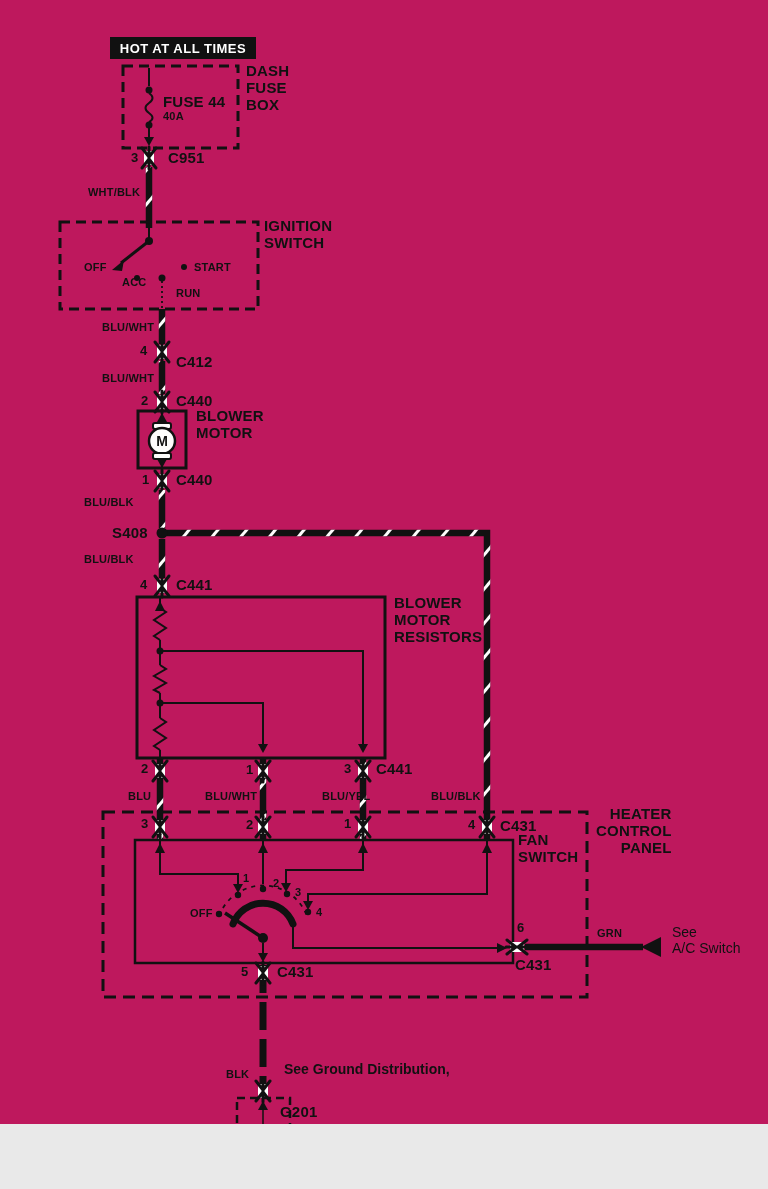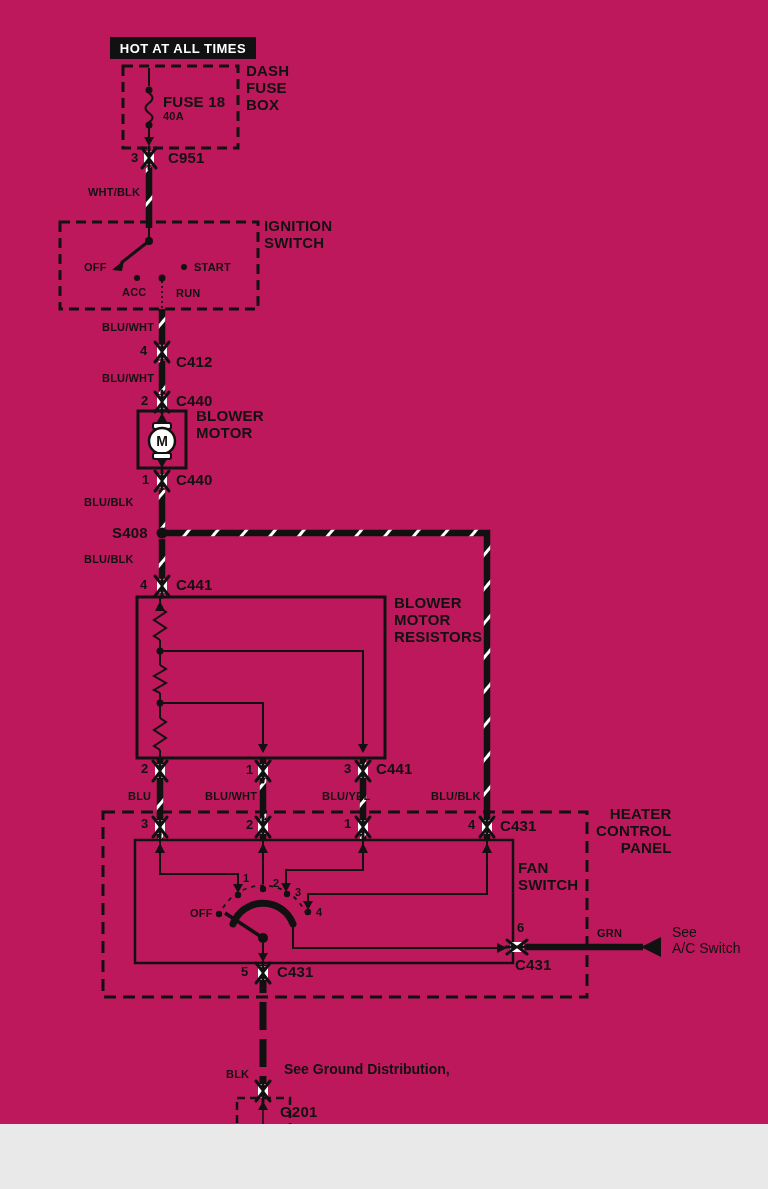--- a/index.html
+++ b/index.html
@@ -177,31 +177,31 @@
       <polygon points="254,1141 272,1141 263,1154" fill="#111"></polygon>
       <path d="M251,1158 H275 M256,1163 H270" stroke="#111" stroke-width="2.5" fill="none"></path>
     </g>
   </svg>
 
   <div id="banner">HOT AT ALL TIMES</div>
 
   <div class="boxlbl" style="left:246px;top:63px;">DASH
 FUSE
 BOX</div>
-  <div class="cname" style="left:163px;top:93px;">FUSE 18</div>
+  <div class="cname" style="left:163px;top:93px;">FUSE 44</div>
   <div class="lbl" style="left:163px;top:110px;">40A</div>
 
   <div class="pin" style="left:131px;top:150px;">3</div>
   <div class="cname" style="left:168px;top:149px;">C951</div>
   <div class="lbl" style="left:88px;top:186px;">WHT/BLK</div>
 
   <div class="boxlbl" style="left:264px;top:218px;">IGNITION
 SWITCH</div>
   <div class="lbl" style="left:84px;top:261px;">OFF</div>
-  <div class="lbl" style="left:122px;top:286px;">ACC</div>
+  <div class="lbl" style="left:122px;top:276px;">ACC</div>
   <div class="lbl" style="left:194px;top:261px;">START</div>
   <div class="lbl" style="left:176px;top:287px;">RUN</div>
 
   <div class="lbl" style="left:102px;top:321px;">BLU/WHT</div>
   <div class="pin" style="left:140px;top:343px;">4</div>
   <div class="cname" style="left:176px;top:342px;margin-top:11px;">C412</div>
   <div class="lbl" style="left:102px;top:372px;">BLU/WHT</div>
   <div class="pin" style="left:141px;top:393px;">2</div>
   <div class="cname" style="left:176px;top:392px;">C440</div>
 
@@ -233,21 +233,21 @@
 
   <div class="pin" style="left:141px;top:816px;">3</div>
   <div class="pin" style="left:246px;top:817px;">2</div>
   <div class="pin" style="left:344px;top:816px;">1</div>
   <div class="pin" style="left:468px;top:817px;">4</div>
   <div class="cname" style="left:500px;top:817px;">C431</div>
 
   <div class="boxlbl" style="left:596px;top:806px;text-align:right;">HEATER
 CONTROL
 PANEL</div>
-  <div class="boxlbl" style="left:518px;top:860px;">FAN
+  <div class="boxlbl" style="left:518px;top:832px;">FAN
 SWITCH</div>
 
   <div class="lbl" style="left:243px;top:872px;">1</div>
   <div class="lbl" style="left:273px;top:877px;">2</div>
   <div class="lbl" style="left:295px;top:886px;">3</div>
   <div class="lbl" style="left:316px;top:906px;">4</div>
   <div class="lbl" style="left:190px;top:907px;">OFF</div>
 
   <div class="pin" style="left:517px;top:920px;">6</div>
   <div class="lbl" style="left:597px;top:927px;">GRN</div>

